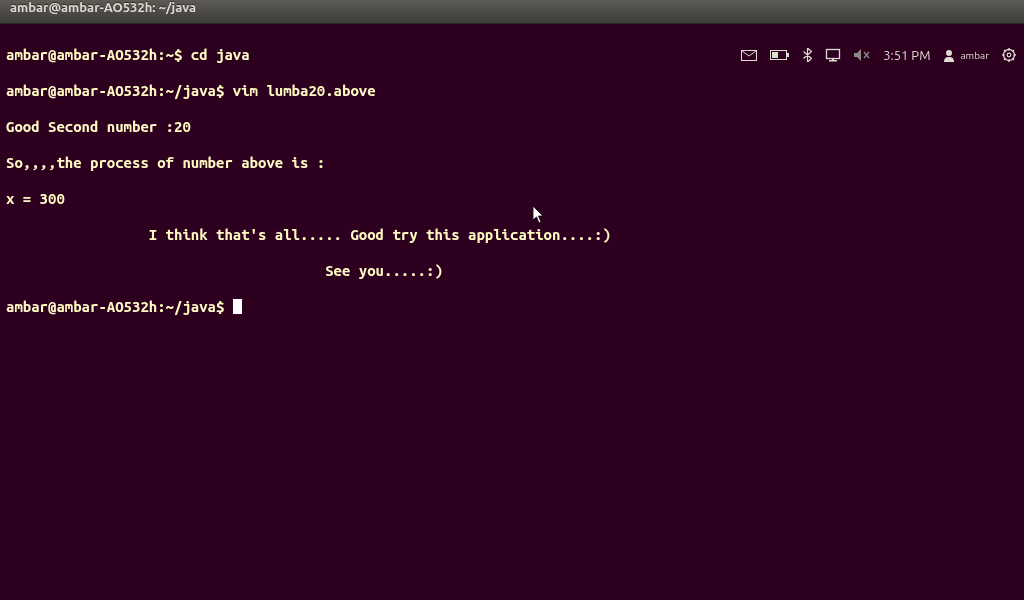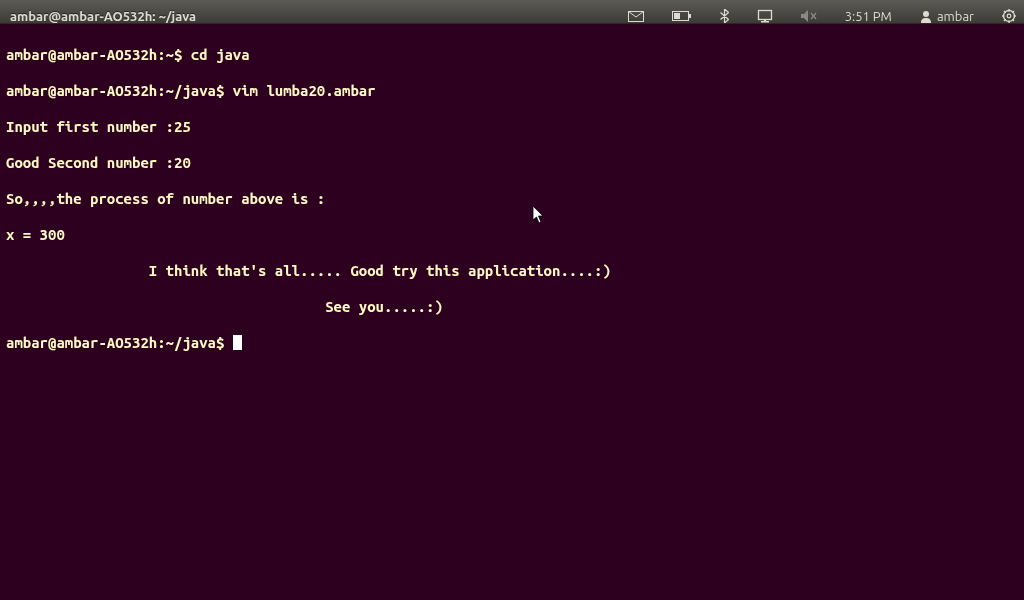--- a/index.html
+++ b/index.html
@@ -9,37 +9,38 @@
     background: #2c001e;
     font-family: "Ubuntu Mono", "DejaVu Sans Mono", monospace;
     font-size: 15px;
     overflow: hidden;
     color: #ffffff;
   }
   .titlebar {
     height: 24px;
     background: linear-gradient(to bottom, #5c5b56 0%, #3c3b37 100%);
     display: flex;
-    align-items: flex-end;
+    align-items: flex-start;
     padding: 0 8px 0 10px;
     color: #dfdbd2;
     font-family: "Ubuntu", sans-serif;
     font-size: 13px;
     font-weight: bold;
     border-bottom: 1px solid #2a2926;
   }
   .titlebar .title { flex: 1; text-shadow: 0 -1px 0 rgba(0,0,0,0.5); }
   .titlebar .tray {
     display: flex;
     align-items: center;
-    gap: 28px;
+    gap: 13px;
     font-weight: normal;
+    margin-top: 48px;
   }
   .tray .clock { font-size: 13px; }
-  .tray .user { display: flex; align-items: center; gap: 5px; font-size: 13px; }
+  .tray .user { display: flex; align-items: center; gap: 5px; font-size: 10px; }
   .tray .ico { display: inline-flex; align-items: center; justify-content: center; }
   .tray svg { display: block; }
   .terminal {
     padding: 4px 6px;
     line-height: 18px;
     white-space: pre;
     color: #fef9c3;
     font-weight: bold;
   }
   .terminal .line { display: block; min-height: 18px; }
@@ -119,22 +120,21 @@
             <line x1="2" y1="12" x2="3.7" y2="10.3"></line>
             <line x1="10.3" y1="3.7" x2="12" y2="2"></line>
           </g>
         </svg>
     </span>
   </div>
 </div>
 
 <div class="terminal">
 <span class="line"><span>ambar@ambar-AO532h:~$ </span><span>cd java</span></span>
-<span class="line"><span>ambar@ambar-AO532h:~/java$ </span><span>vim lumba20.ambar</span></span>
-<span class="line">Input first number :25</span>
+<span class="line"><span>ambar@ambar-AO532h:~/java$ </span><span>vim lumba20.above</span></span>
 <span class="line">Good Second number :20</span>
 <span class="line">So,,,,the process of number above is :</span>
 <span class="line">x = 300</span>
 <span class="line">                 I think that's all..... Good try this application....:)</span>
 <span class="line">                                      See you.....:)</span>
 <span class="line"><span>ambar@ambar-AO532h:~/java$ </span><span class="cursor"></span></span>
 </div>
 
 <svg class="mouse-cursor" viewBox="0 0 12 18">
   <path d="M0 0 L0 14 L3.5 11 L6 17 L8 16 L5.5 10 L10 10 Z" fill="#ffffff" stroke="#000000" stroke-width="0.8"></path>

